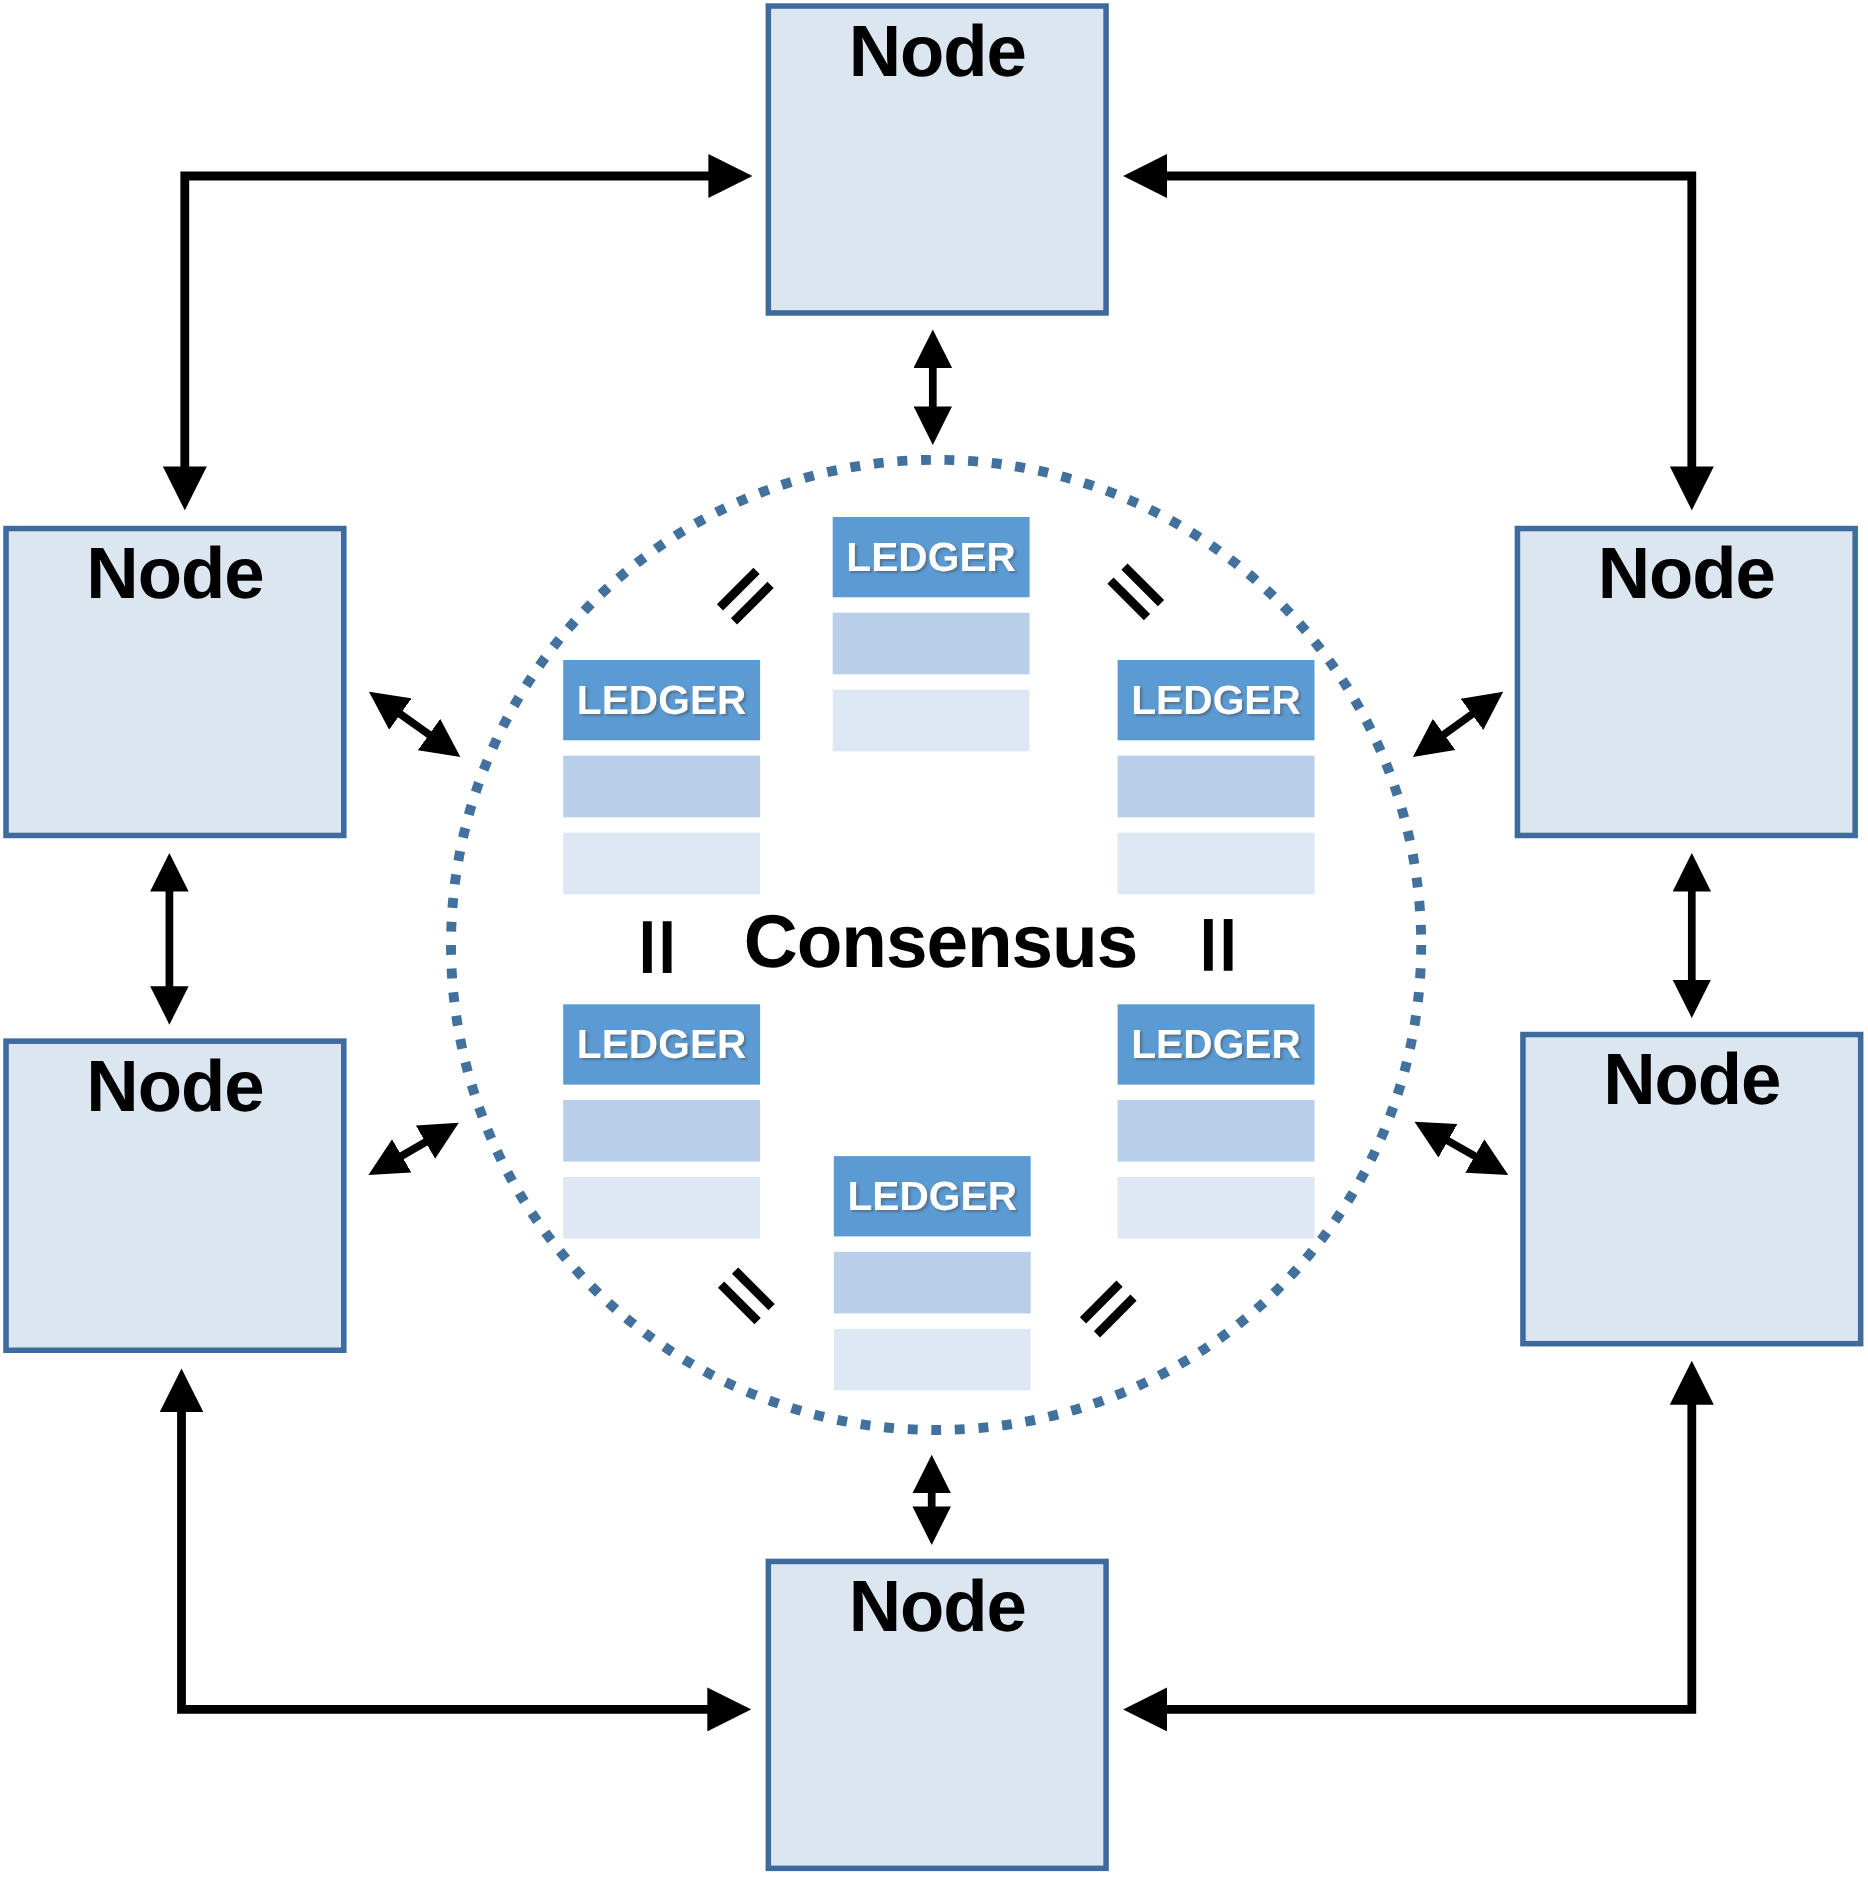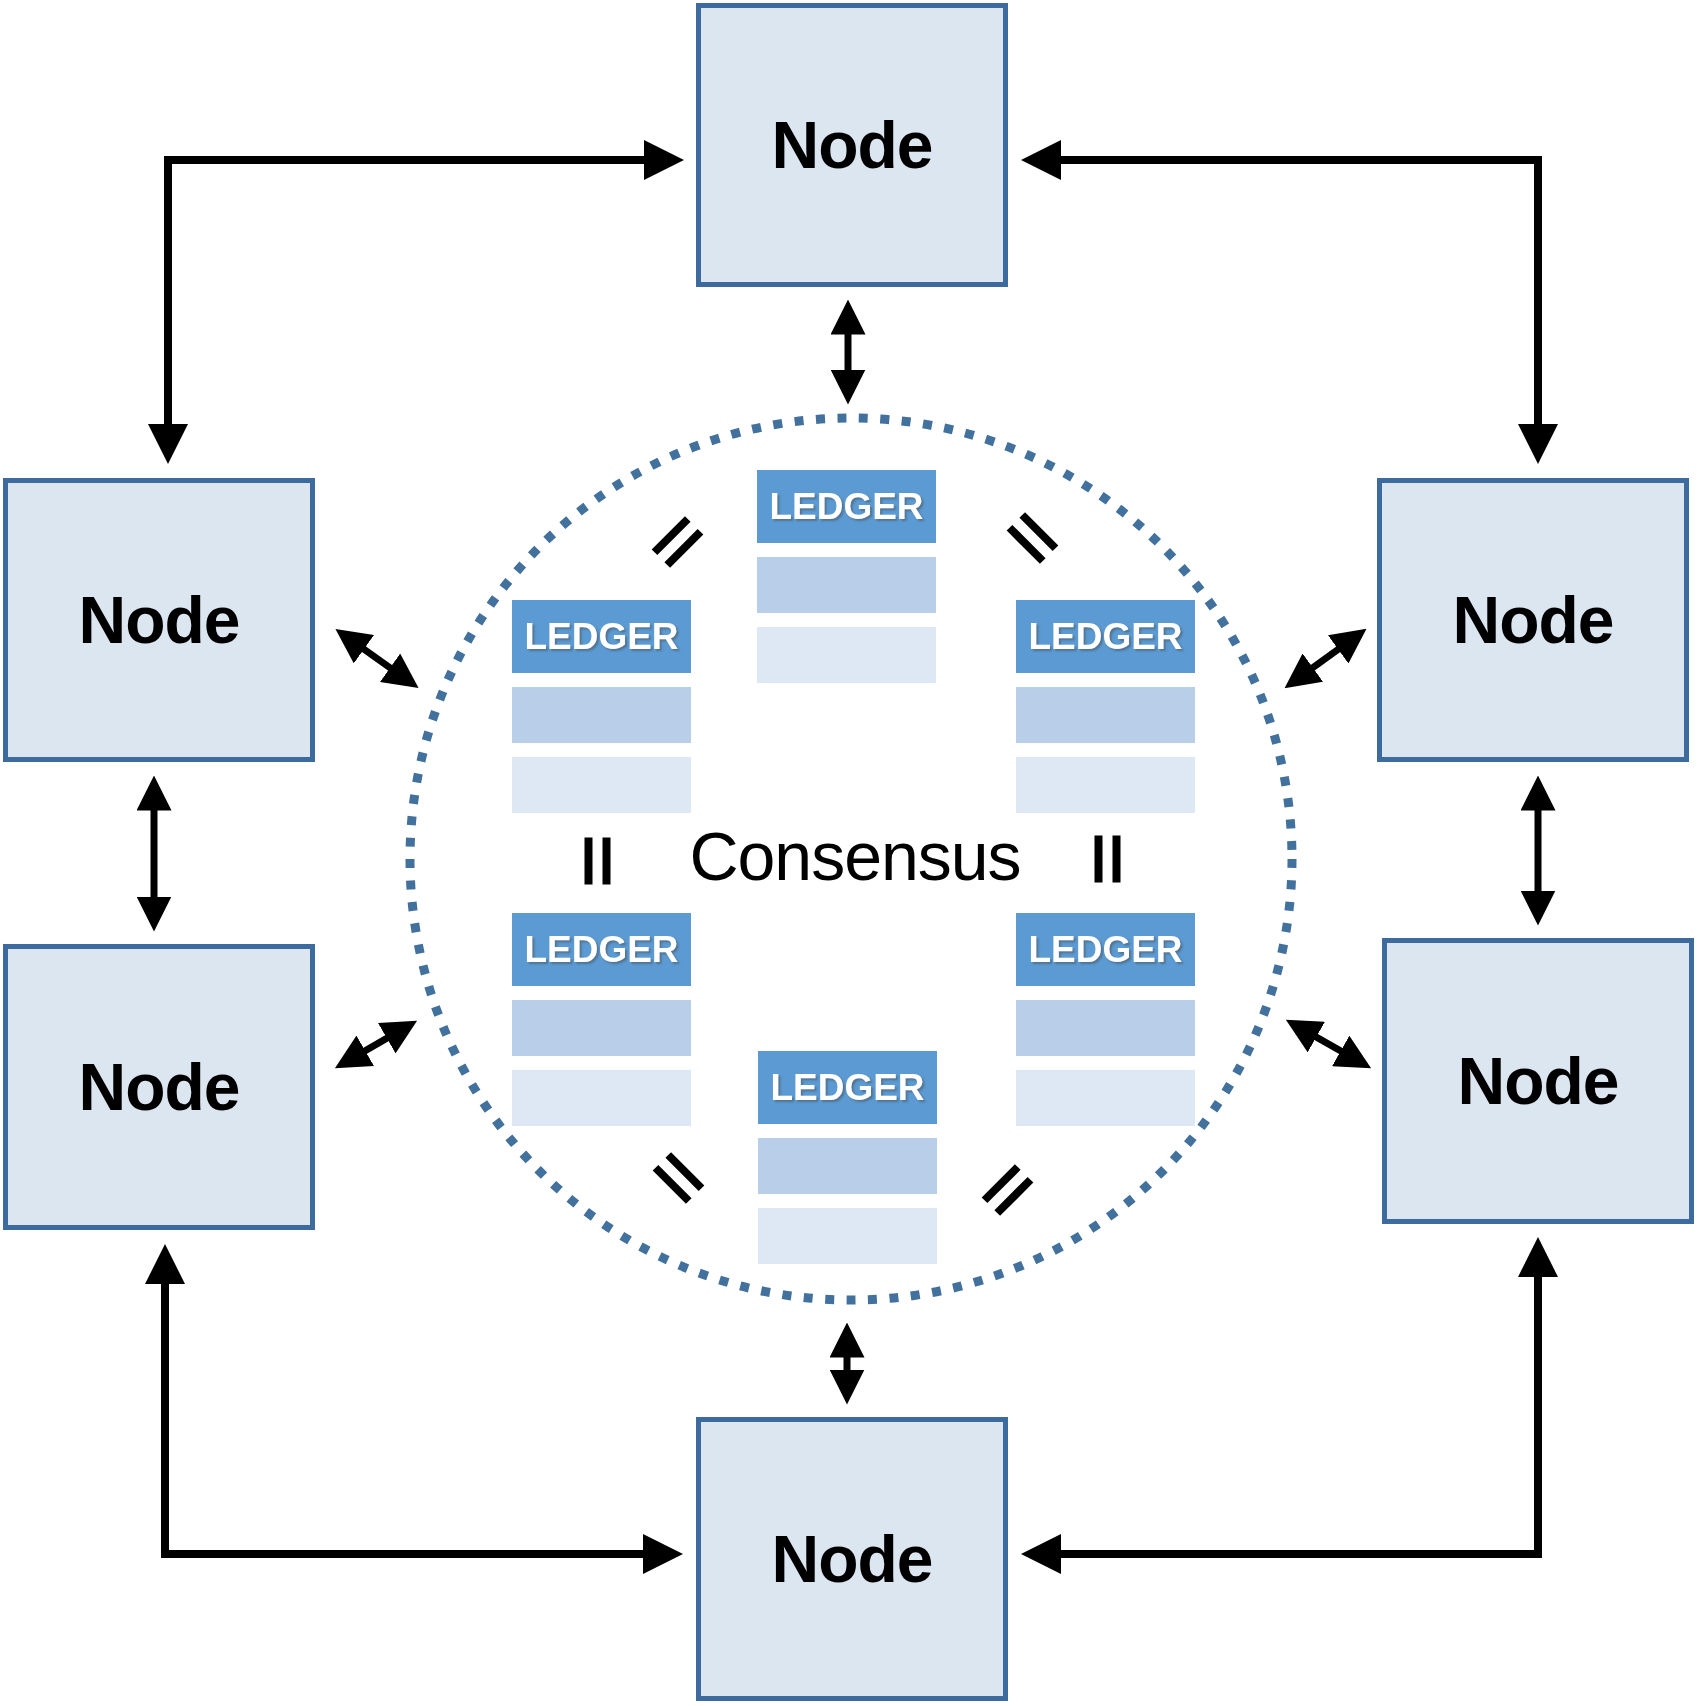--- a/index.html
+++ b/index.html
@@ -16,21 +16,21 @@
   }
   svg.bg{position:absolute; left:0; top:0; width:1698px; height:1706px;}
   .line{stroke:var(--arrow); stroke-width:7px; fill:none;}
   .line.thick{stroke-width:8px;}
   .dotted-circle{stroke:var(--circle_dot); stroke-width:9px; fill:none; stroke-dasharray:9 12.5; stroke-linecap:butt;}
   marker path{fill:var(--arrow);}
 
   .node{
     position:absolute; width:312px; height:284px;
     background:var(--node_fill); border:5px solid var(--node_border);
-    box-sizing:border-box; display:flex; align-items:center; justify-content:center;
+    box-sizing:border-box; display:flex; align-items:flex-start; justify-content:center;
   }
   .node .label{
     font-size:66px; font-weight:bold; color:var(--text); letter-spacing:-1px;
   }
   .node-top{left:696px; top:3px;}
   .node-ul{left:3px; top:478px;}
   .node-ur{left:1377px; top:478px;}
   .node-ll{left:3px; top:944px; height:286px;}
   .node-lr{left:1382px; top:938px; height:286px;}
   .node-bottom{left:696px; top:1417px;}
@@ -58,21 +58,21 @@
   .eq .bar.b1{top:0;} .eq .bar.b2{bottom:0;}
   .eq-tl{left:654px; top:529px; transform:rotate(-45deg);}
   .eq-tr{left:1009px; top:525px; transform:rotate(45deg);}
   .eq-ml{left:574px; top:848px; transform:rotate(90deg);}
   .eq-mr{left:1084px; top:846px; transform:rotate(90deg);}
   .eq-bl{left:655px; top:1165px; transform:rotate(45deg);}
   .eq-br{left:984px; top:1177px; transform:rotate(-45deg);}
 
   .consensus{
     position:absolute; left:605px; top:820px; width:500px;
-    text-align:center; font-size:68px; font-weight:normal; color:var(--text);
+    text-align:center; font-size:68px; font-weight:bold; color:var(--text);
     line-height:72px; letter-spacing:-1px;
   }
 </style>
 </head>
 <body>
 
 <div class="canvas">
 
   <svg class="bg" viewBox="0 0 1698 1706">
     <defs>

